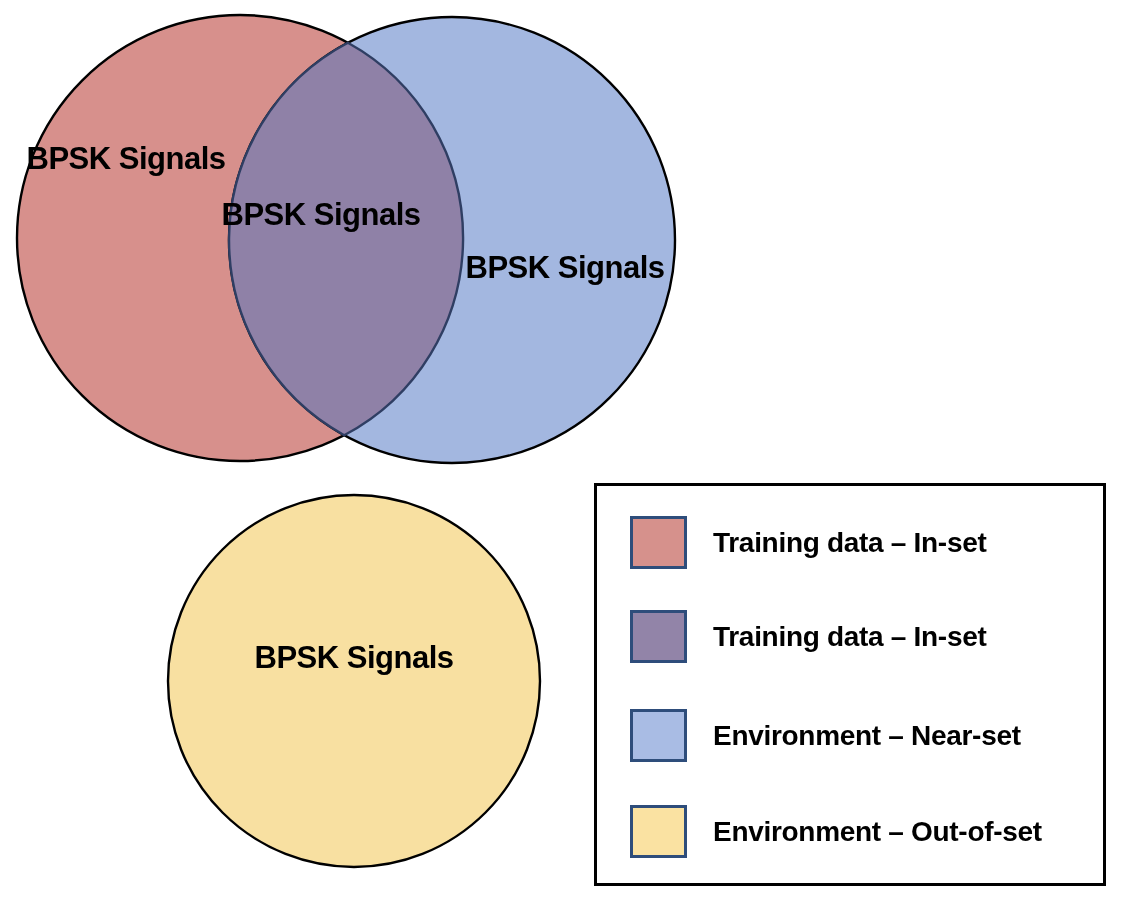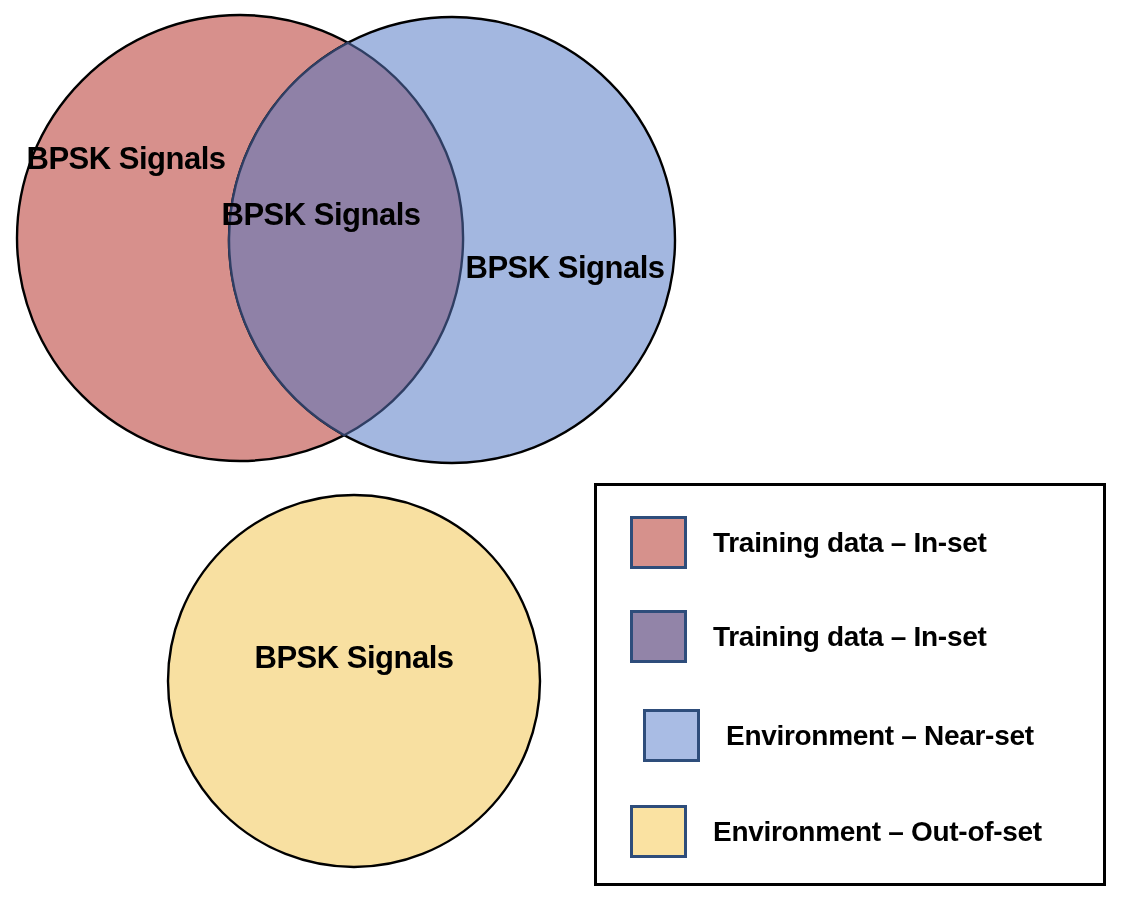--- a/index.html
+++ b/index.html
@@ -32,21 +32,21 @@
   }
   .legend-row{
     position:absolute;
     left:33px;
     height:53px;
     display:flex;
     align-items:center;
   }
   .legend-row.r0{top:30px;}
   .legend-row.r1{top:124px;}
-  .legend-row.r2{top:223px;margin-left:13px;}
+  .legend-row.r2{top:223px;}
   .legend-row.r3{top:319px;align-items:center;}
   .legend-swatch{
     width:57px;height:53px;
     box-sizing:border-box;
     border:3px solid #2E4D7B;
     flex:0 0 auto;
   }
   .legend-label{
     margin-left:26px;
     font-size:28px;

